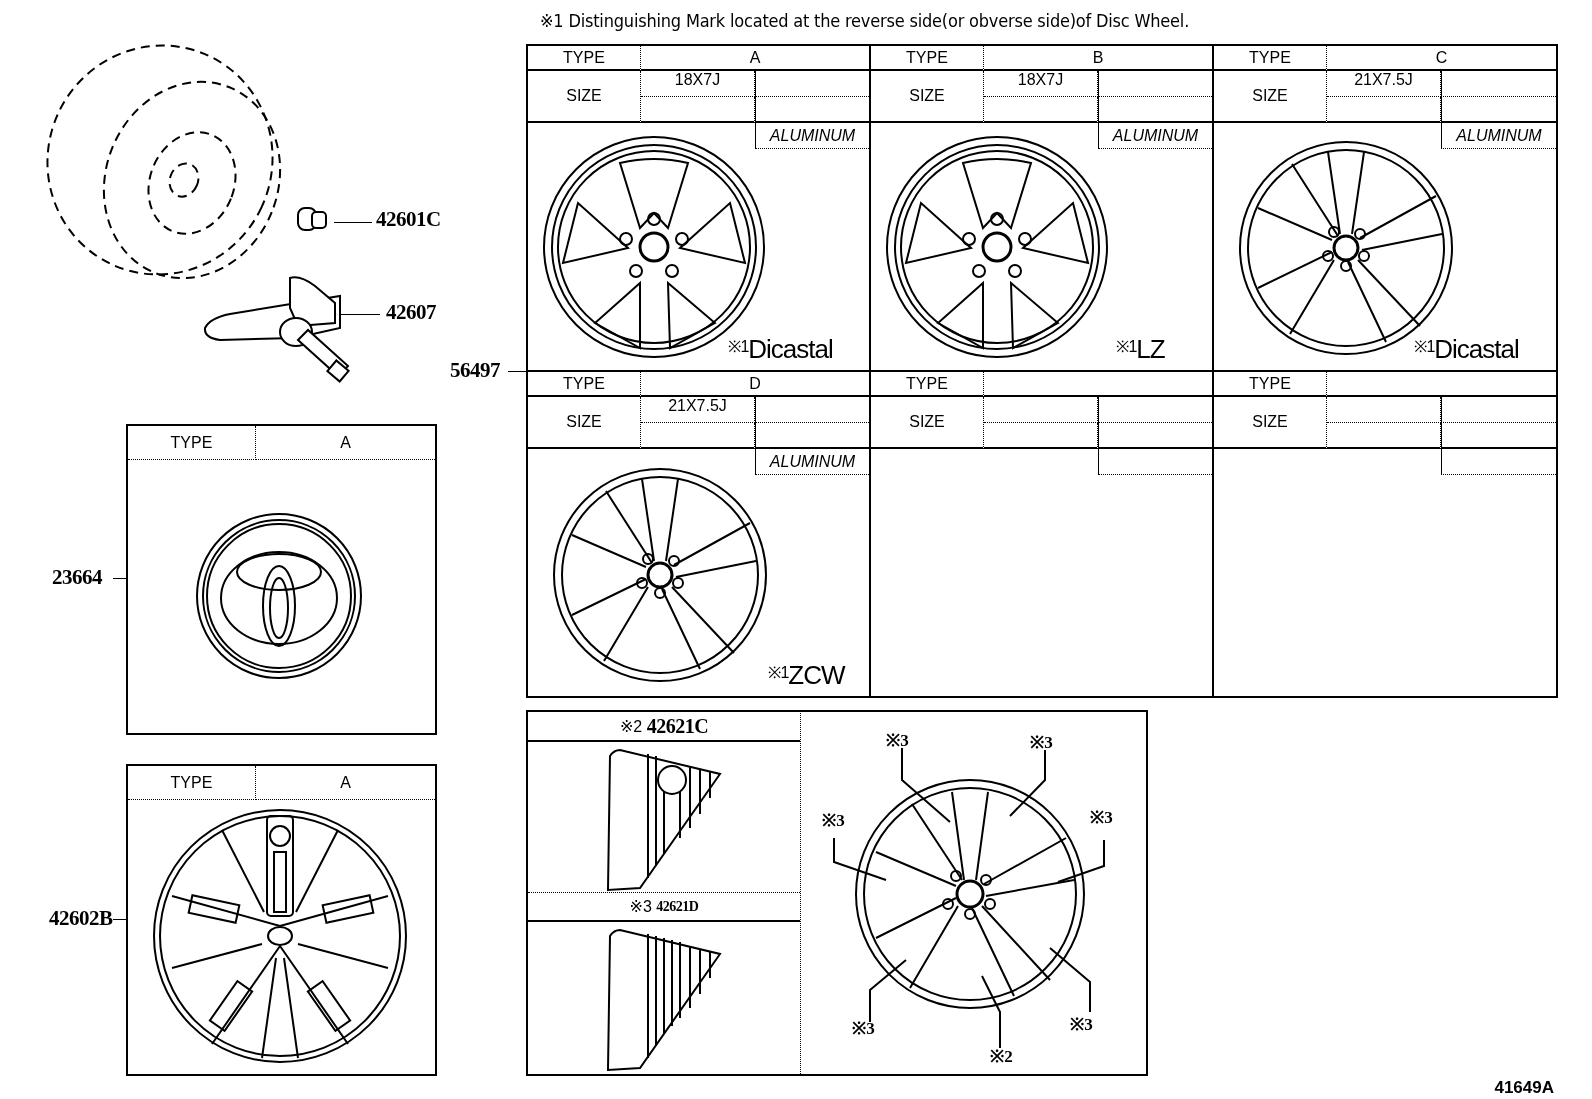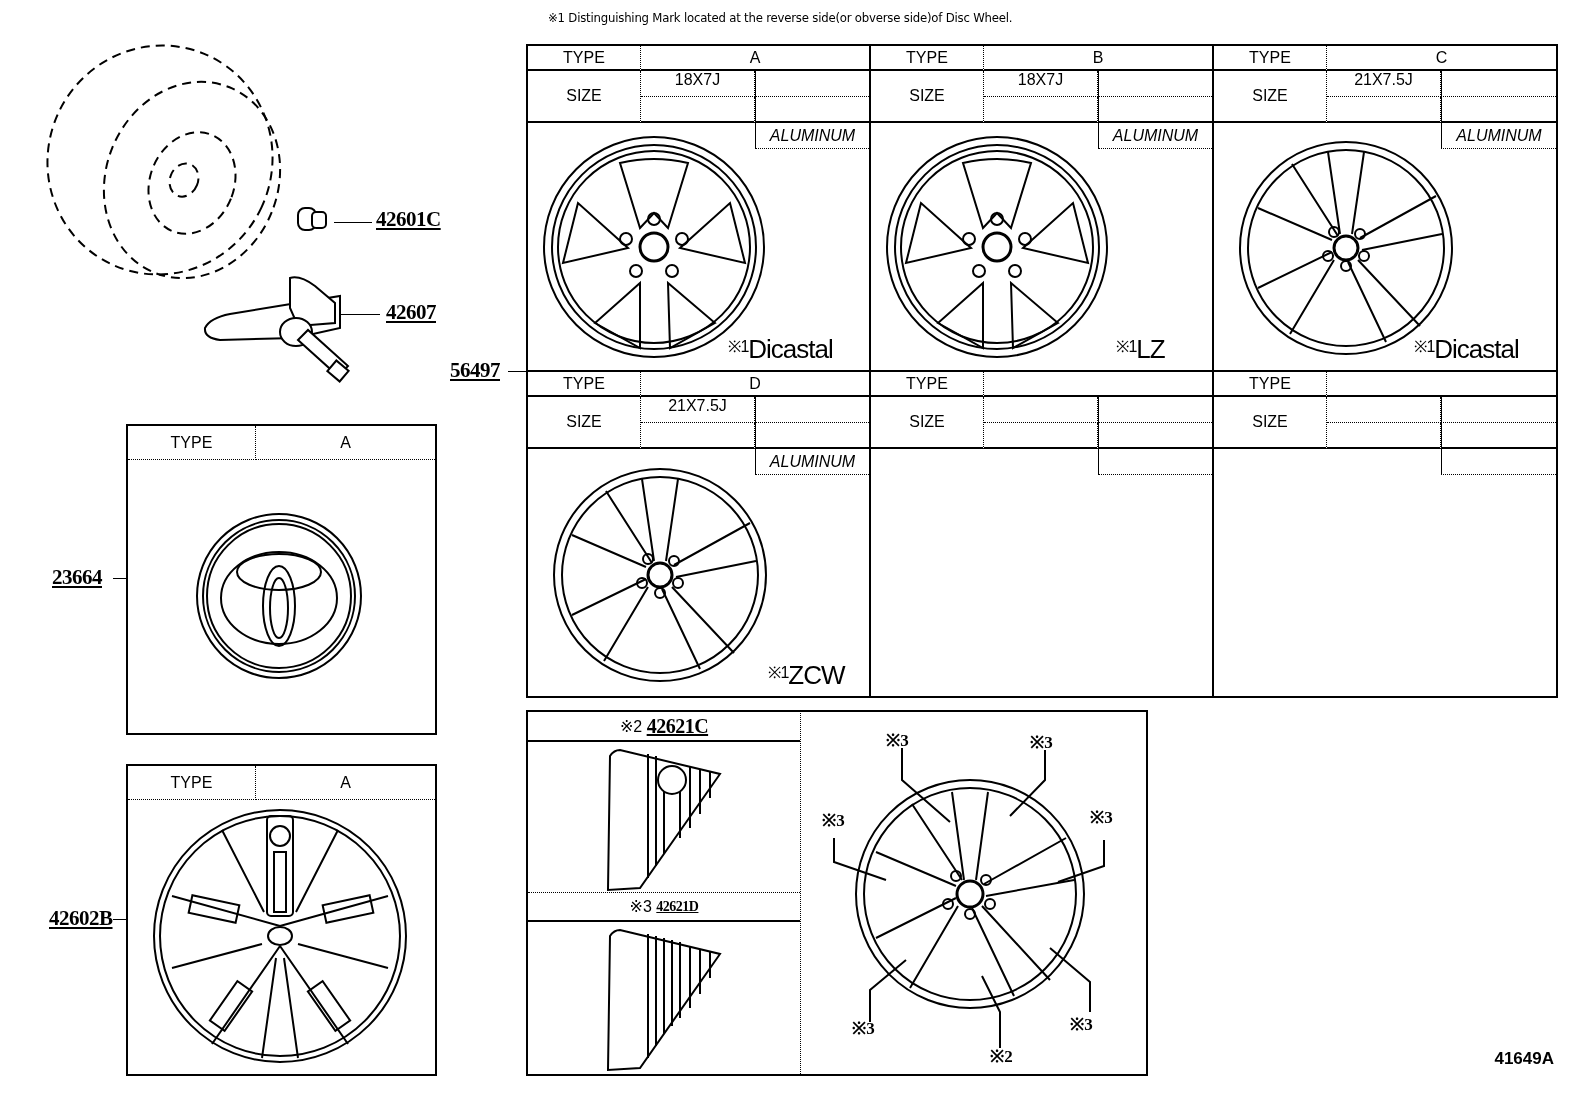--- a/index.html
+++ b/index.html
@@ -1,38 +1,38 @@
 <!DOCTYPE html>
 <html><head>
 <meta charset="utf-8">
 <style>
   html, body { margin:0; padding:0; background:#ffffff; }
   body { width:1592px; height:1099px; position:relative; overflow:hidden;
          font-family:"Liberation Sans", "DejaVu Sans", sans-serif; color:#000; }
   .abs { position:absolute; }
-  .note { left:540px; top:10px; font-size:13px; font-family:"DejaVu Sans Condensed","DejaVu Sans",sans-serif; letter-spacing:-0.2px;margin-left:8px; }
-  .pn { font-family:"Liberation Serif","DejaVu Serif",serif; font-weight:bold; font-size:21px; letter-spacing:-0.5px;text-decoration:underline; }
+  .note { left:540px; top:10px; font-size:18px; font-family:"DejaVu Sans Condensed","DejaVu Sans",sans-serif; letter-spacing:-0.2px; }
+  .pn { font-family:"Liberation Serif","DejaVu Serif",serif; font-weight:bold; font-size:21px; letter-spacing:-0.5px; }
   .leader { position:absolute; height:0; border-top:1.5px solid #000; }
   .vline { position:absolute; width:0; border-left:1.5px solid #000; }
   
   .grid { position:absolute; border:2px solid #000; box-sizing:border-box; }
   .cell { position:absolute; box-sizing:border-box; display:flex; align-items:center; justify-content:center;
           font-size:16px; }
   .b-r { border-right:1.5px dotted #000; }
   .b-b { border-bottom:2px solid #000; }
   .b-b-dot { border-bottom:1.5px dotted #000; }
   .alu { position:absolute; border-left:1.5px solid #000; border-bottom:1.5px dotted #000; font-size:16px;
          display:flex; align-items:center; justify-content:center; box-sizing:border-box;font-style:italic; }
   .mark { position:absolute; font-size:26px; letter-spacing:-1px; font-family:"Liberation Sans",sans-serif; }
   .mark small { font-size:16px; vertical-align:6px; }
   svg { position:absolute; overflow:visible; }
   .box { position:absolute; border:2px solid #000; box-sizing:border-box; }
   .hdr { position:absolute; box-sizing:border-box; font-size:16px; display:flex; align-items:center; justify-content:center; }
   .callout { position:absolute; font-size:17px; font-family:"Liberation Serif",serif; font-weight:bold; }
-  .code { right:38px; bottom:30px; font-size:17px; font-weight:bold; }
+  .code { right:38px; bottom:1px; font-size:17px; font-weight:bold; }
 </style>
 </head>
 <body>
 
 <div class="abs note">※1 Distinguishing Mark located at the reverse side(or obverse side)of Disc Wheel.</div>
 
 <svg width="300" height="280" style="left:0;top:0">
   <g fill="none" stroke="#000" stroke-width="2" stroke-dasharray="9,6">
     <ellipse cx="160" cy="160" rx="112" ry="115" transform="rotate(25 160 160)"></ellipse>
     <ellipse cx="192" cy="180" rx="86" ry="100" transform="rotate(22 192 180)"></ellipse>

